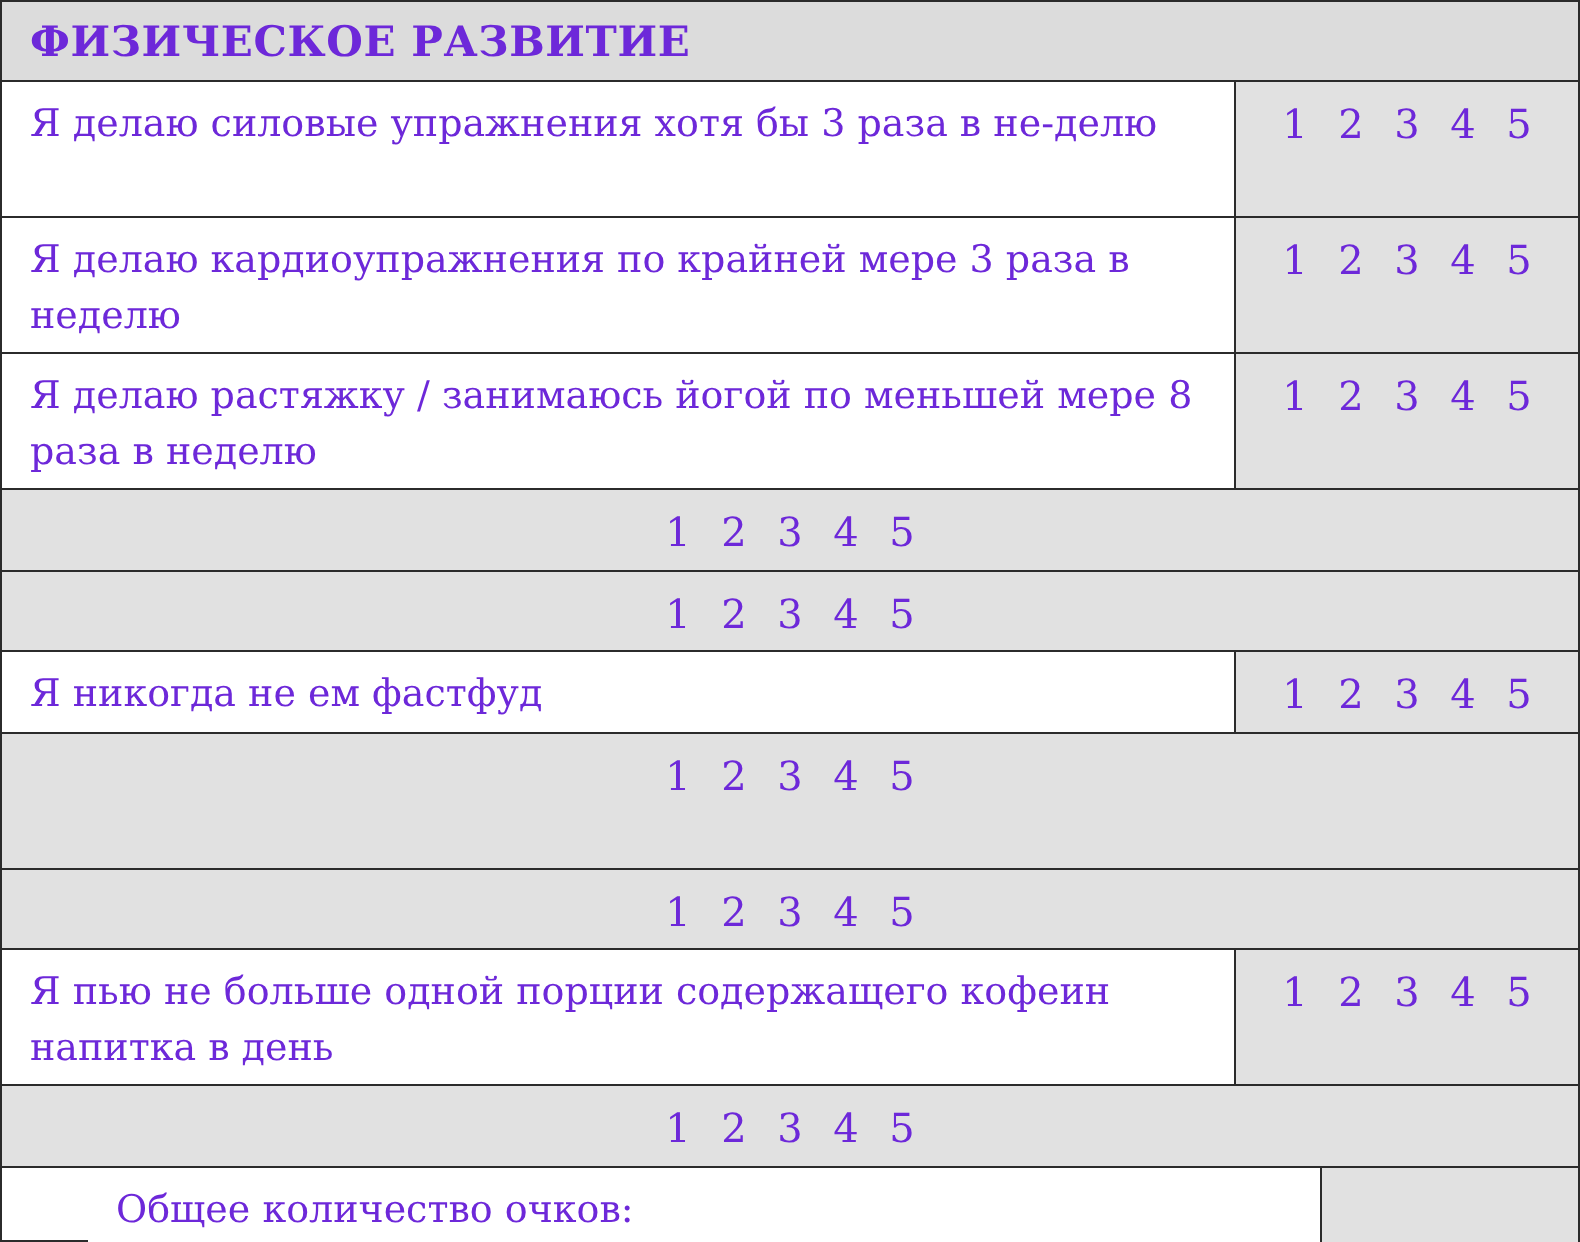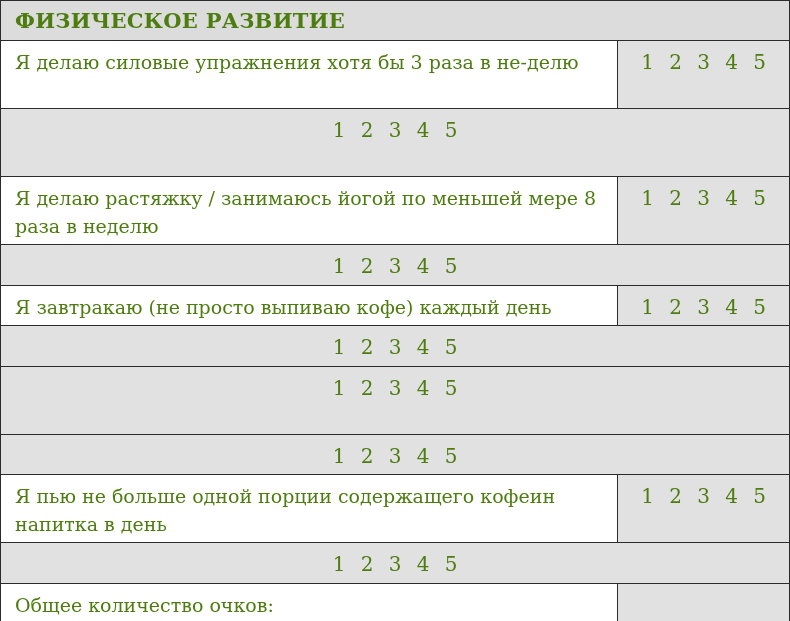--- a/index.html
+++ b/index.html
@@ -3,41 +3,41 @@
 <meta charset="utf-8">
 <style>
   html, body { margin: 0; padding: 0; background: #ffffff; }
   body { width: 790px; height: 621px; overflow: hidden; }
   .table {
     position: relative;
     width: 788px;
     height: 619px;
     border: 1px solid #2b2b2b;
     font-family: "DejaVu Serif", "Liberation Serif", serif;
-    color: #4d7c0f;
+    color: #6d28d9;
     box-sizing: content-box;
   }
   .header {
     height: 40px;
     background: #dcdcdc;
     border-bottom: 1.5px solid #2b2b2b;
     display: flex;
     align-items: center;
     padding-left: 14px;
     font-weight: bold;
     font-size: 21px;
     letter-spacing: 0.3px;
     box-sizing: border-box;
   }
   .row {
     display: flex;
     border-bottom: 1.5px solid #2b2b2b;
     box-sizing: border-box;
   }
-  .row:last-child { border-bottom: none; }
+  .row:last-child { border-bottom: none; margin-left: 43px; }
   .cell-text {
     width: 617px;
     box-sizing: border-box;
     padding: 7px 14px 0 14px;
     font-size: 19px;
     line-height: 28px;
     border-right: 1.5px solid #2b2b2b;
     background: #ffffff;
   }
   .cell-scale {
@@ -67,20 +67,21 @@
     <div class="cell-scale">
       <span>1</span>
       <span>2</span>
       <span>3</span>
       <span>4</span>
       <span>5</span>
     </div>
   </div>
 
   <div class="row h2">
+    <div class="cell-text">Я делаю кардиоупражнения по крайней мере 3 раза в неделю</div>
     <div class="cell-scale">
       <span>1</span>
       <span>2</span>
       <span>3</span>
       <span>4</span>
       <span>5</span>
     </div>
   </div>
 
   <div class="row h2">
@@ -98,31 +99,31 @@
     <div class="cell-scale">
       <span>1</span>
       <span>2</span>
       <span>3</span>
       <span>4</span>
       <span>5</span>
     </div>
   </div>
 
   <div class="row h1">
-    <div class="cell-text">Я завтракаю (не просто выпиваю кофе) каждый день</div>
     <div class="cell-scale">
       <span>1</span>
       <span>2</span>
       <span>3</span>
       <span>4</span>
       <span>5</span>
     </div>
   </div>
 
   <div class="row h1">
+    <div class="cell-text">Я никогда не ем фастфуд</div>
     <div class="cell-scale">
       <span>1</span>
       <span>2</span>
       <span>3</span>
       <span>4</span>
       <span>5</span>
     </div>
   </div>
 
   <div class="row h2">

